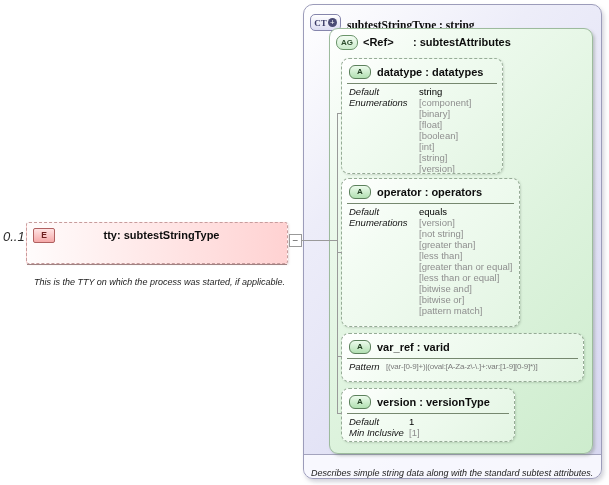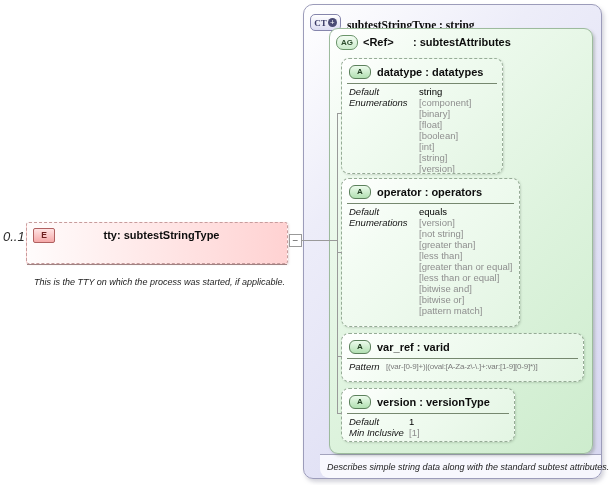--- a/index.html
+++ b/index.html
@@ -12,23 +12,23 @@
     background:linear-gradient(135deg,#ffffff 0%,#ededf9 30%,#dedef4 75%,#d6d6ef 100%);
     box-shadow:2px 3px 4px rgba(125,125,150,0.35);}
   .ct-header{position:absolute;left:0;top:0;right:0;height:24px;display:flex;align-items:flex-end;padding:2px 0 0 6px;font-family:Liberation Serif, serif;}
   .badge-ct{display:inline-flex;align-items:center;justify-content:center;gap:1px;
     width:29px;height:15px;border:1px solid #8585ac;border-radius:5px;
     background:linear-gradient(180deg,#ffffff,#dcdcf2);
     font-size:9px;font-weight:bold;color:#3a3a66;margin-right:6px;}
   .ct-plus{display:inline-flex;align-items:center;justify-content:center;width:9px;height:9px;border-radius:50%;
     background:#4a4a74;color:#ffffff;font-size:8px;line-height:8px;font-weight:bold;}
   .ct-title{font-size:11.5px;font-weight:bold;color:#0d0d0d;white-space:nowrap;}
-  .ct-footer{position:absolute;left:16px;right:0;bottom:0;height:23px;
+  .ct-footer{position:absolute;left:0;right:0;bottom:0;height:23px;
     border-top:1px solid #a3a3bd;border-radius:0 0 9px 9px;
-    background:rgba(252,252,255,0.85);display:flex;align-items:center;padding:0 7px;}
+    background:rgba(252,252,255,0.85);display:flex;align-items:flex-end;padding:0 7px;}
   .ct-footer .note{font-size:9px;font-style:italic;color:#1c1c1c;white-space:nowrap;}
 
   
   .ag-box{position:absolute;left:329px;top:28px;width:262px;height:424px;
     border:1px solid #9dbb9d;border-radius:9px;
     background:linear-gradient(135deg,#ffffff 0%,#eefaee 22%,#ddf3dd 60%,#cdeccd 100%);
     box-shadow:2px 2px 3px rgba(110,120,110,0.35);}
   .ag-header{position:absolute;left:0;top:0;right:0;height:22px;display:flex;align-items:center;padding:2px 0 0 6px;}
   .badge-ag{display:inline-flex;align-items:center;justify-content:center;width:20px;height:13px;
     border:1px solid #6a946a;border-radius:7px;

